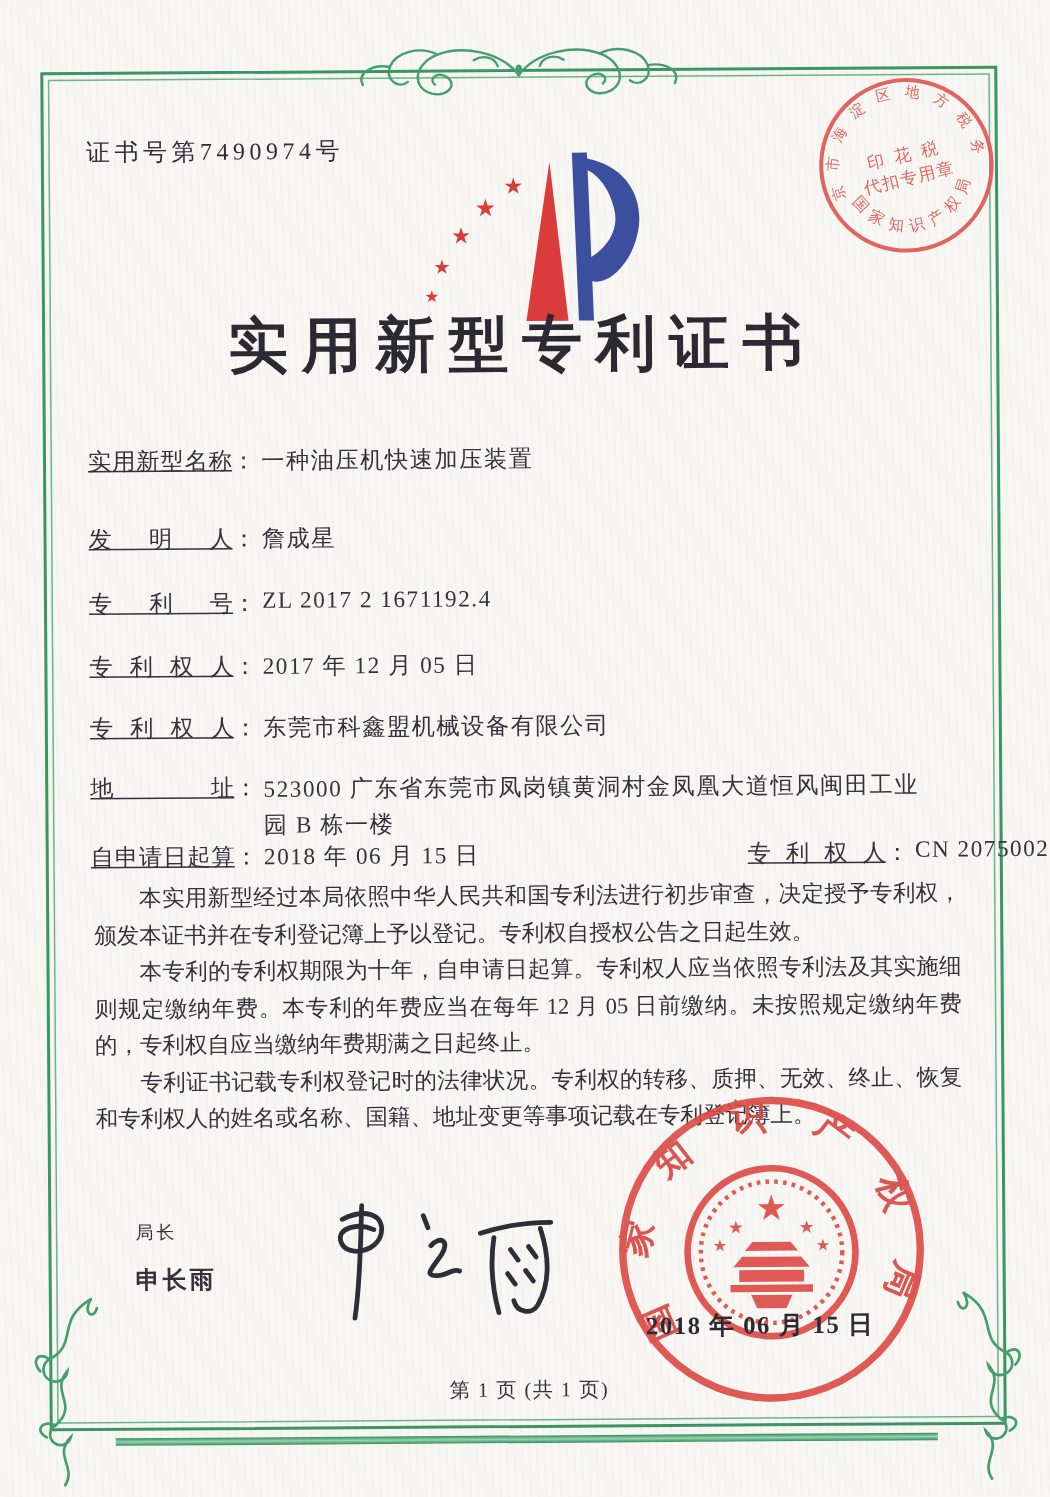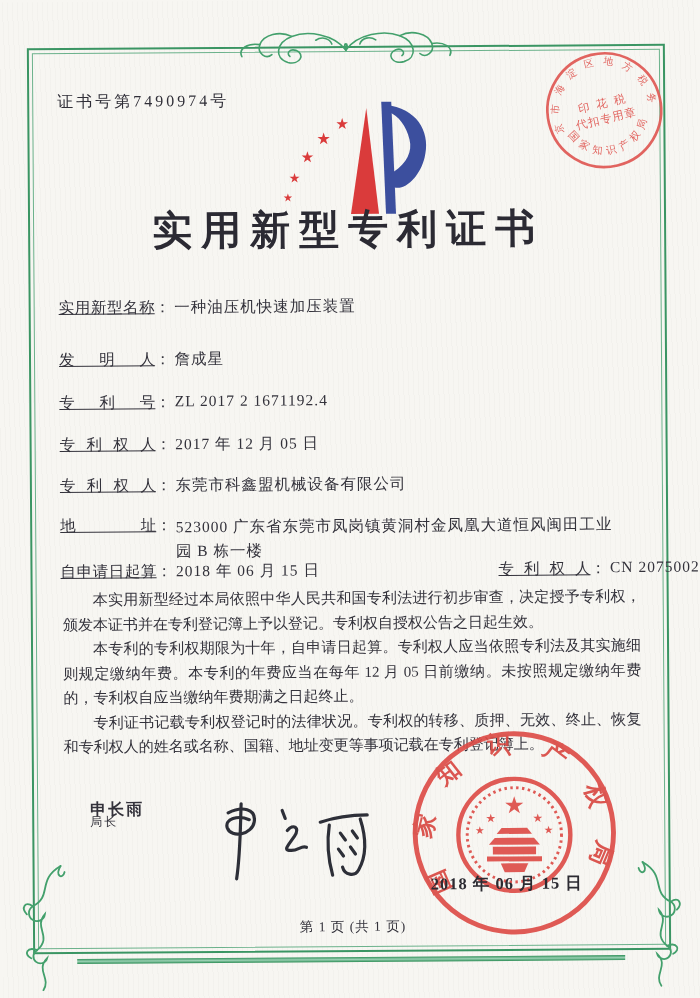--- a/index.html
+++ b/index.html
@@ -30,21 +30,21 @@
   .flabel{display:inline-block;width:96px;text-align:justify;text-align-last:justify;vertical-align:top;text-decoration:underline;}
   .fcolon{display:inline-block;margin:0 4px 0 0;vertical-align:top;}
   .fvalue{display:inline-block;vertical-align:top;letter-spacing:1px;}
   .fvalue.wrap{white-space:normal;width:452px;line-height:24px;}
   .pair2{position:absolute;left:438px;top:0;}
   .pair2 .flabel{width:92px;}
   .paras{position:absolute;left:62px;top:586px;width:578px;font-size:15px;line-height:24.5px;
     text-align:justify;color:#33323b;}
   .paras p{margin:0;text-indent:2em;}
   .sig-title{position:absolute;left:88px;top:812px;font-size:12px;font-weight:400;letter-spacing:2px;}
-  .sig-name{position:absolute;left:88px;top:798px;font-size:16px;font-weight:600;letter-spacing:2px;}
+  .sig-name{position:absolute;left:88px;top:842px;font-size:16px;font-weight:600;letter-spacing:2px;}
   .signature{position:absolute;left:192px;top:798px;}
   .seal-date{position:absolute;left:428px;top:874px;font-size:16.5px;letter-spacing:1px;color:#2c2b32;font-weight:600;}
   .footer{position:absolute;left:0;right:0;top:918px;text-align:center;font-size:13.5px;letter-spacing:1px;}
   .ornament-top{position:absolute;left:233px;top:26px;}
   .flourish{position:absolute;}
   .flourish.bl{left:12px;bottom:6px;}
   .flourish.br{right:14px;bottom:6px;transform:scaleX(-1);}
   svg text{font-family:"Liberation Serif","DejaVu Serif",serif;}
 </style>
 </head>

